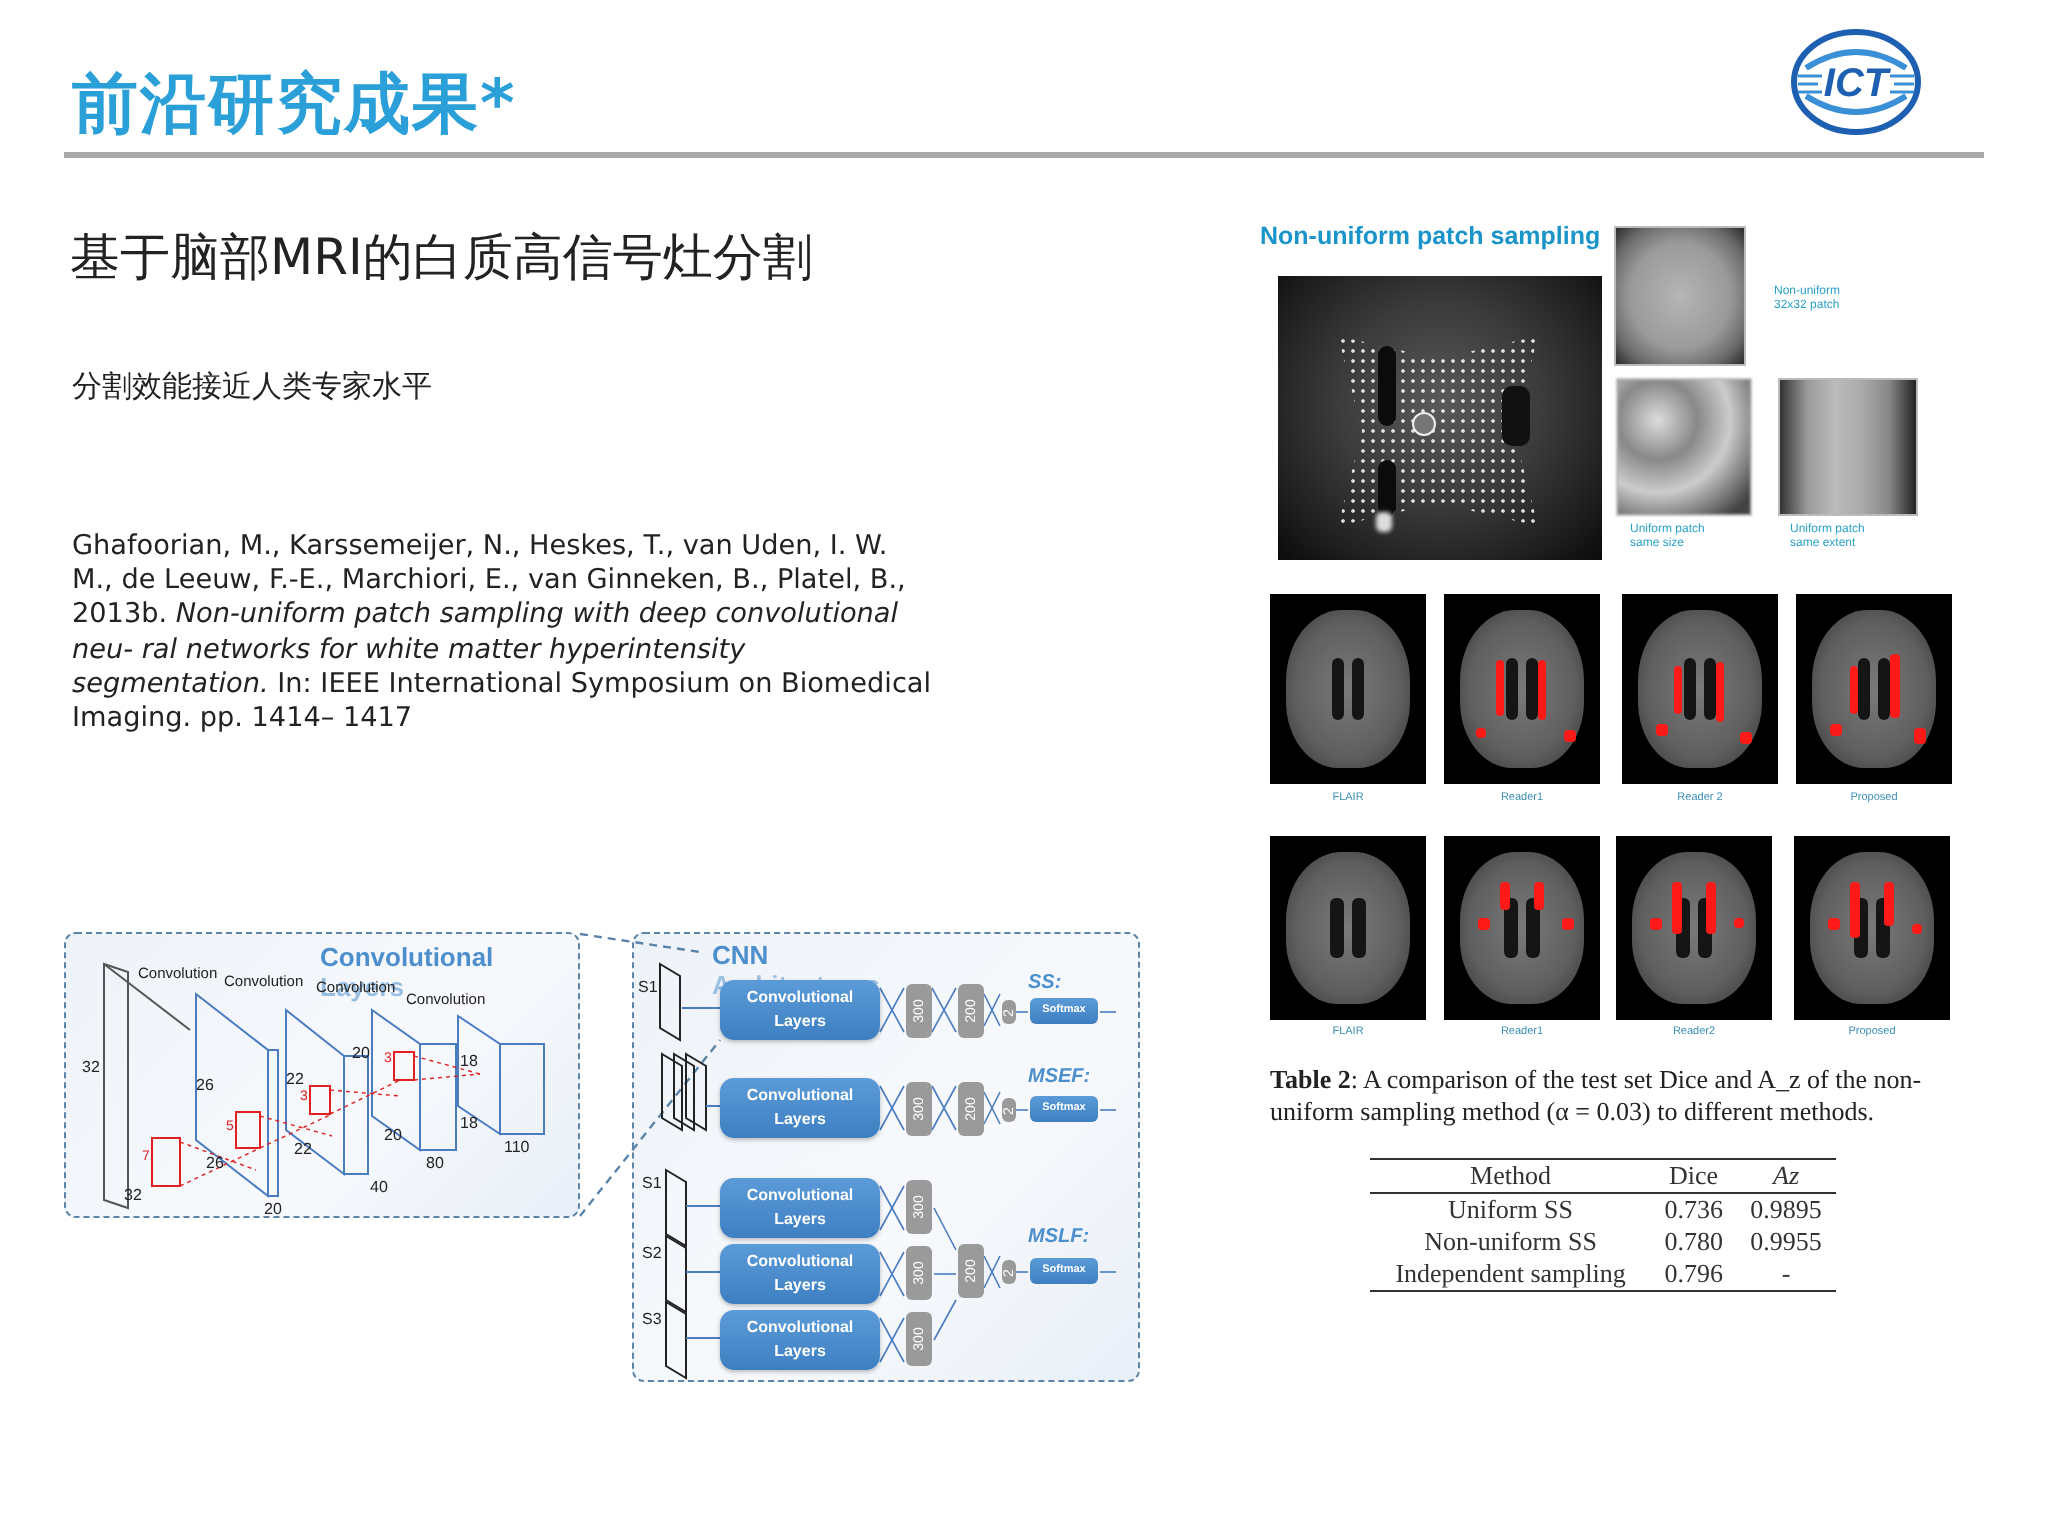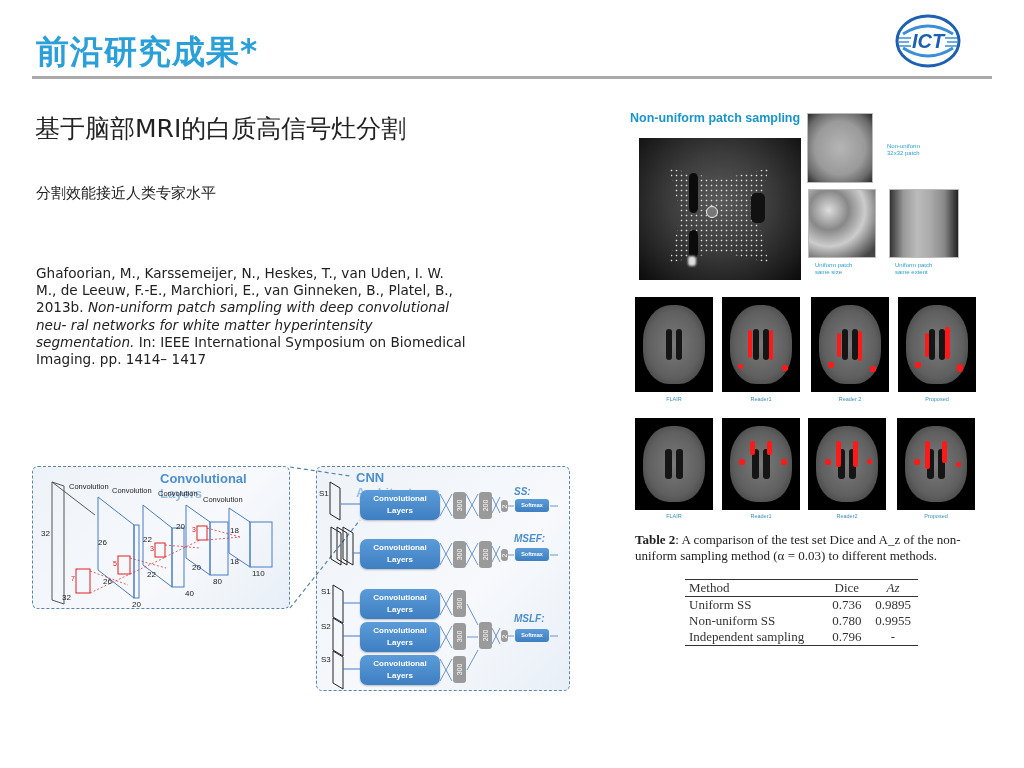--- a/index.html
+++ b/index.html
@@ -36,21 +36,21 @@
   .brain .b { position: absolute; left: 8px; top: 8px; right: 8px; bottom: 8px; border-radius: 45% 45% 42% 42%; background: radial-gradient(ellipse at 50% 50%, #7a7a7a 0%, #5f5f5f 60%, #3d3d3d 90%); }
   .brain .v { position: absolute; top: 34%; width: 7%; height: 32%; background: #151515; border-radius: 3px; }
   .brain .lesion { position: absolute; background: #ff1a1a; border-radius: 2px; }
   .brain-label { position: absolute; font-size: 5.5px; color: #3a8fb5; font-family: "Liberation Sans", sans-serif; text-align: center; width: 78px; }
 
   .table-caption { position: absolute; left: 635px; top: 532px; width: 340px; font-family: "Liberation Serif", serif; font-size: 13px; line-height: 16px; color: #222; }
   .table-caption b { font-weight: bold; }
   .results-table { position: absolute; left: 685px; top: 579px; width: 233px; border-collapse: collapse; font-family: "Liberation Serif", serif; font-size: 13px; color: #333; }
   .results-table thead tr { border-top: 1.5px solid #333; border-bottom: 1px solid #333; }
   .results-table tbody tr:last-child { border-bottom: 1.5px solid #333; }
-  .results-table th, .results-table td { font-weight: normal; padding: 0 4px; line-height: 16px; text-align: left; }
+  .results-table th, .results-table td { font-weight: normal; padding: 0 4px; line-height: 16px; text-align: center; }
   .results-table .num { text-align: center; }
   .results-table th.az { font-style: italic; text-align: center; }
 
   
   .panel { position: absolute; border: 1.5px dashed #5b84a8; border-radius: 6px; background: linear-gradient(135deg, #eef3f9 0%, #f7f9fc 60%, #e8eff7 100%); }
   .panel.left { left: 32px; top: 466px; width: 258px; height: 143px; }
   .panel.right { left: 316px; top: 466px; width: 254px; height: 225px; }
   .panel-title { position: absolute; font-family: "Liberation Sans", sans-serif; font-weight: bold; color: #4d8fcc; font-size: 13px; }
   .diag-text { position: absolute; font-family: "Liberation Sans", sans-serif; font-size: 7.5px; color: #222; }
   .diag-num { position: absolute; font-family: "Liberation Sans", sans-serif; font-size: 8px; color: #222; }

